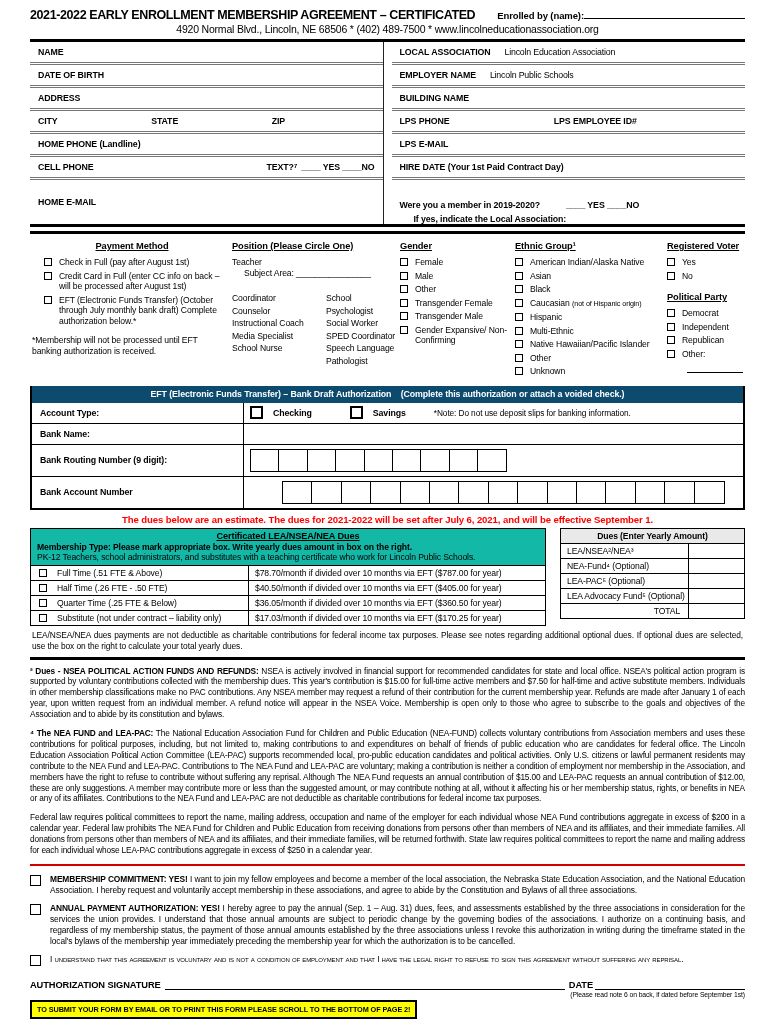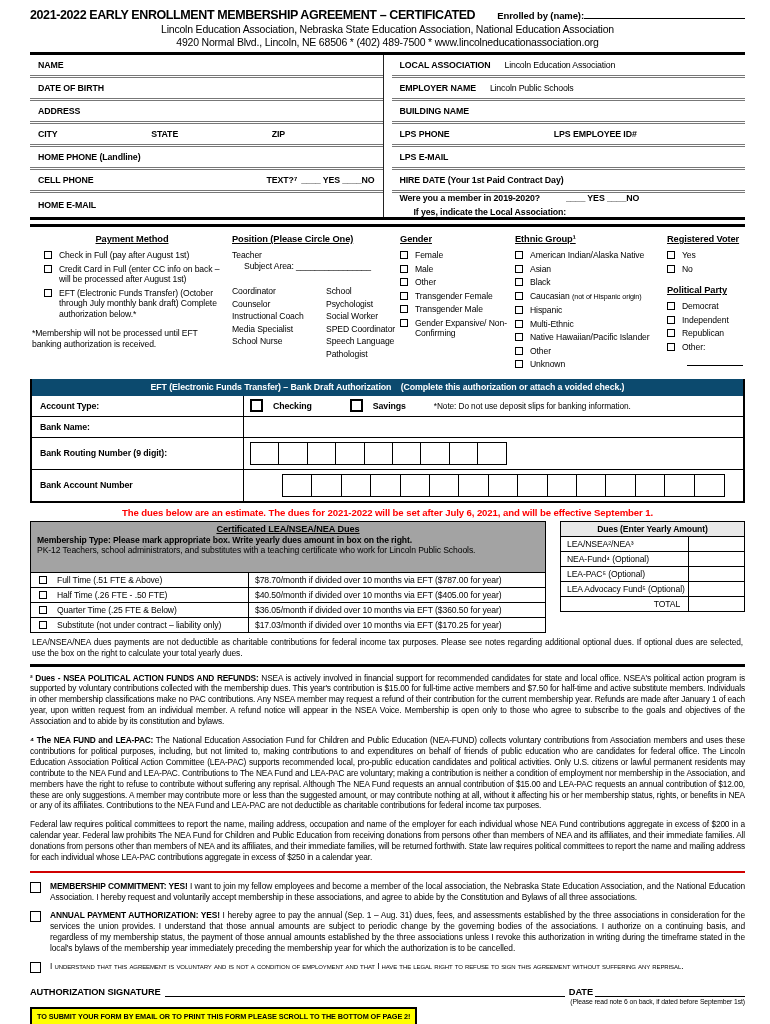--- a/index.html
+++ b/index.html
@@ -19,21 +19,21 @@
 
   
   .info-table { border-top:3px solid #000; border-bottom:3px solid #000; margin-top:4px; display:flex;gap:8px; }
   .info-col { width:50%; display:flex; flex-direction:column; }
   .info-col.left  { border-right:1.3px solid #222; }
   .info-row { height:23px; border-bottom:3px double #777; display:flex; align-items:center;
               padding:0 8px; font-size:8.8px; font-weight:bold; gap:4px; }
   .info-row:last-child { border-bottom:none; flex:1; }
   .info-row .val { font-weight:normal; font-size:8.8px; margin-left:10px; letter-spacing:-0.2px; }
   .info-row .sp { flex:1; }
-  .memb-row { height:42px; flex-direction:column; align-items:flex-start; gap:4px; }
+  .memb-row { height:42px; flex-direction:column; align-items:flex-start; gap:4px;margin-top:20px; }
   .memb-line { display:flex; gap:26px; }
   .memb-indent { padding-left:14px; }
 
   
   .demo-rule { border-top:3px solid #000; margin-top:4px; }
   .demo { display:flex; padding:7px 2px 6px 2px; min-height:138px; }
   .demo h4 { font-size:9.3px; font-weight:bold; text-decoration:underline; margin-bottom:6px; }
   .col-pay { width:200px; }
   .col-pos { width:168px; }
   .col-gen { width:115px; }
@@ -69,21 +69,21 @@
   .eft-note { font-weight:normal; font-size:8.3px; }
   .boxes { display:flex; padding:2px 0; }
   .boxcell { height:23px; border:1.6px solid #000; margin-right:-1.6px; background:#fff; }
   .routing .boxcell { width:30px; }
   .account .boxcell { width:31px; }
 
   
   .dues-notice { color:#f00; font-weight:bold; font-size:9.6px; text-align:center; margin:4px 0 3px 0; }
   .dues-wrap { display:flex; gap:14px; align-items:flex-start; }
   .dues-table { width:516px; border:1.6px solid #000; }
-  .dues-head { background:#a3a3a3; border-bottom:1.4px solid #000; padding:2px 6px 17px 6px; }
+  .dues-head { background:#14b8a6; border-bottom:1.4px solid #000; padding:2px 6px 3px 6px; }
   .dues-title { text-align:center; font-size:9.2px; font-weight:bold; text-decoration:underline; }
   .dues-sub-b { font-size:8.6px; font-weight:bold; margin-top:1px; }
   .dues-sub { font-size:8.6px; }
   .dues-row { display:flex; border-bottom:1.4px solid #000; font-size:8.6px; align-items:center; }
   .dues-row:last-child { border-bottom:none; }
   .dues-type { width:218px; flex:none; border-right:1.4px solid #000; display:flex; gap:10px;
                padding:2px 4px 2px 8px; align-self:stretch; align-items:center; }
   .dues-amt { padding:2px 6px; }
   .amt-table { flex:1; border:1.4px solid #000; font-size:8.6px; }
   .amt-head { background:#e9e9e9; border-bottom:1.2px solid #000; font-weight:bold; text-align:center; padding:2px 0; }
@@ -117,21 +117,20 @@
 
 
 
 
 <div>
   <div class="hdr-line1">
     <span class="hdr-title">2021-2022 EARLY ENROLLMENT MEMBERSHIP AGREEMENT – CERTIFICATED</span>
     <span class="hdr-enrolled">Enrolled by (name):</span>
     <span class="hdr-enrolled-line"></span>
   </div>
-  <div class="hdr-sub">Lincoln Education Association, Nebraska State Education Association, National Education Association</div>
   <div class="hdr-sub">4920 Normal Blvd., Lincoln, NE  68506 * (402) 489-7500 * www.lincolneducationassociation.org</div>
 </div>
 
 
 <div class="info-table">
   <div class="info-col left">
     <div class="info-row">
         <span>NAME</span>
       </div>
     <div class="info-row">

